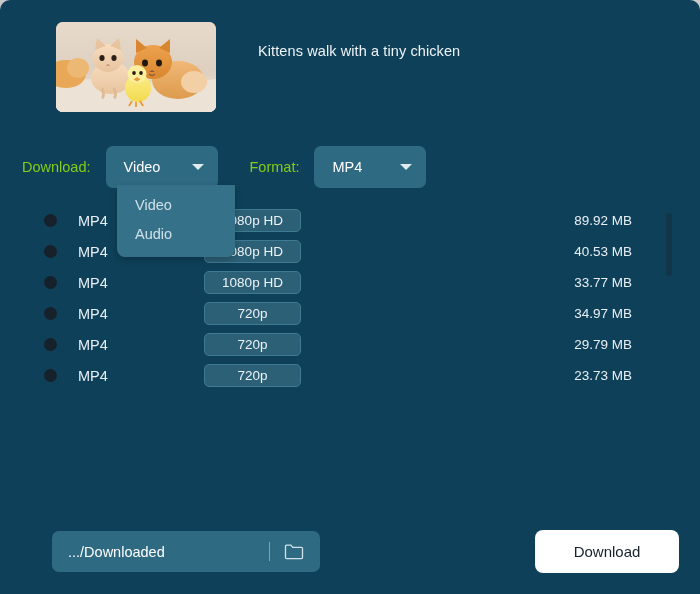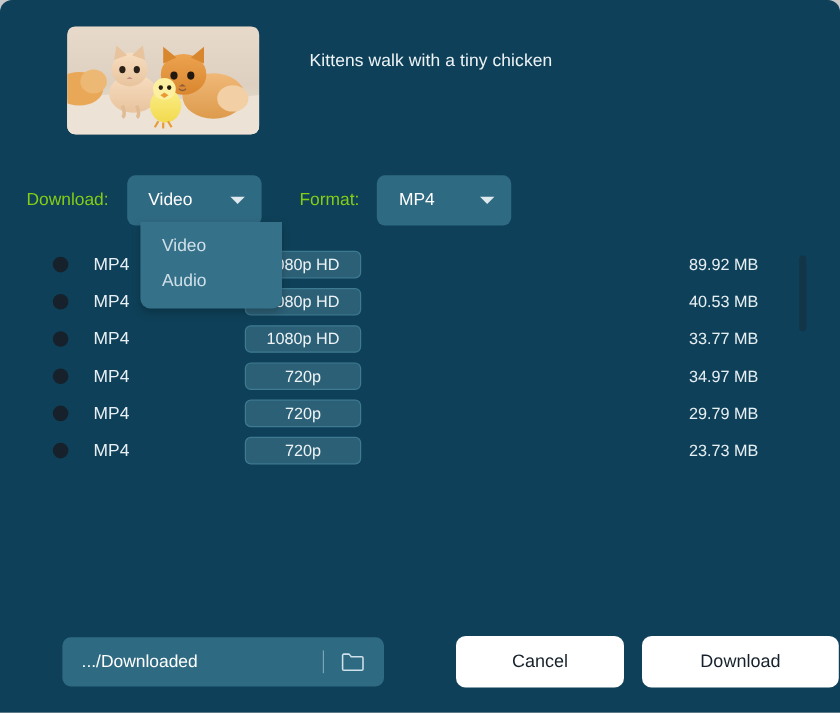--- a/index.html
+++ b/index.html
@@ -245,21 +245,21 @@
     color: #16212b;
     font-size: 15px;
     display: flex;
     align-items: center;
     justify-content: center;
     cursor: pointer;
     border: none;
     font-family: "Liberation Sans", sans-serif;
   }
   #cancel-button   { left: 380px; width: 140px; }
-  #download-button { left: 535px; width: 164px; }
+  #download-button { left: 535px; width: 144px; }
 </style>
 </head>
 <body>
 
 <div class="window">
 
   <div class="video-header">
     <div class="thumb">
       <svg viewBox="0 0 160 90" xmlns="http://www.w3.org/2000/svg">
         <defs>
@@ -389,16 +389,15 @@
   <div class="path-field">
     <span class="path-text">.../Downloaded</span>
     <span class="path-sep"></span>
     <span class="folder-icon">
       <svg width="20" height="17" viewBox="0 0 20 17" fill="none" xmlns="http://www.w3.org/2000/svg">
         <path d="M1.5 14.5V3.2c0-.6.5-1.1 1.1-1.1h4.3l1.8 2.2h8.7c.6 0 1.1.5 1.1 1.1v9.1c0 .6-.5 1.1-1.1 1.1H2.6c-.6 0-1.1-.5-1.1-1.1z" stroke="#cfe1ea" stroke-width="1.3" stroke-linejoin="round"></path>
       </svg>
     </span>
   </div>
 
-  <button class="btn" id="cancel-button">Cancel</button>
   <button class="btn" id="download-button">Download</button>
 
 </div>
 
 </body></html>

